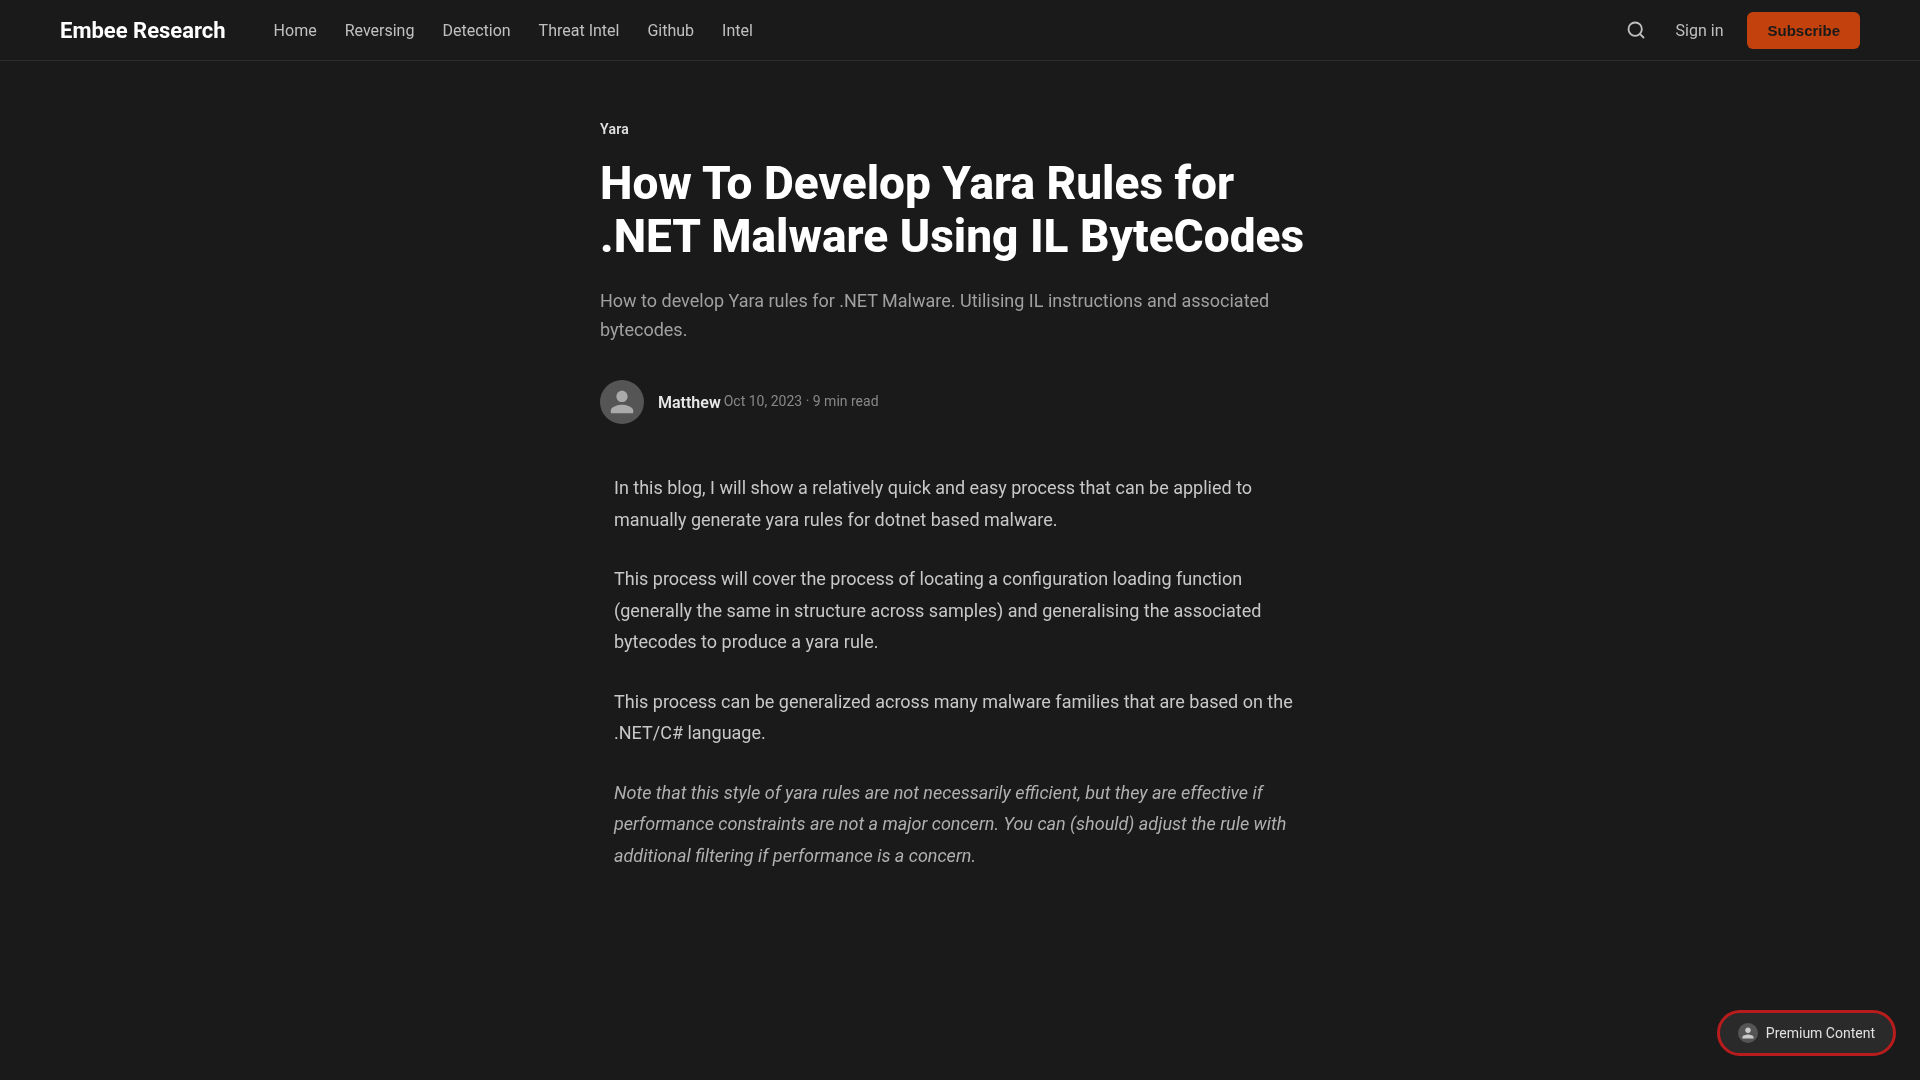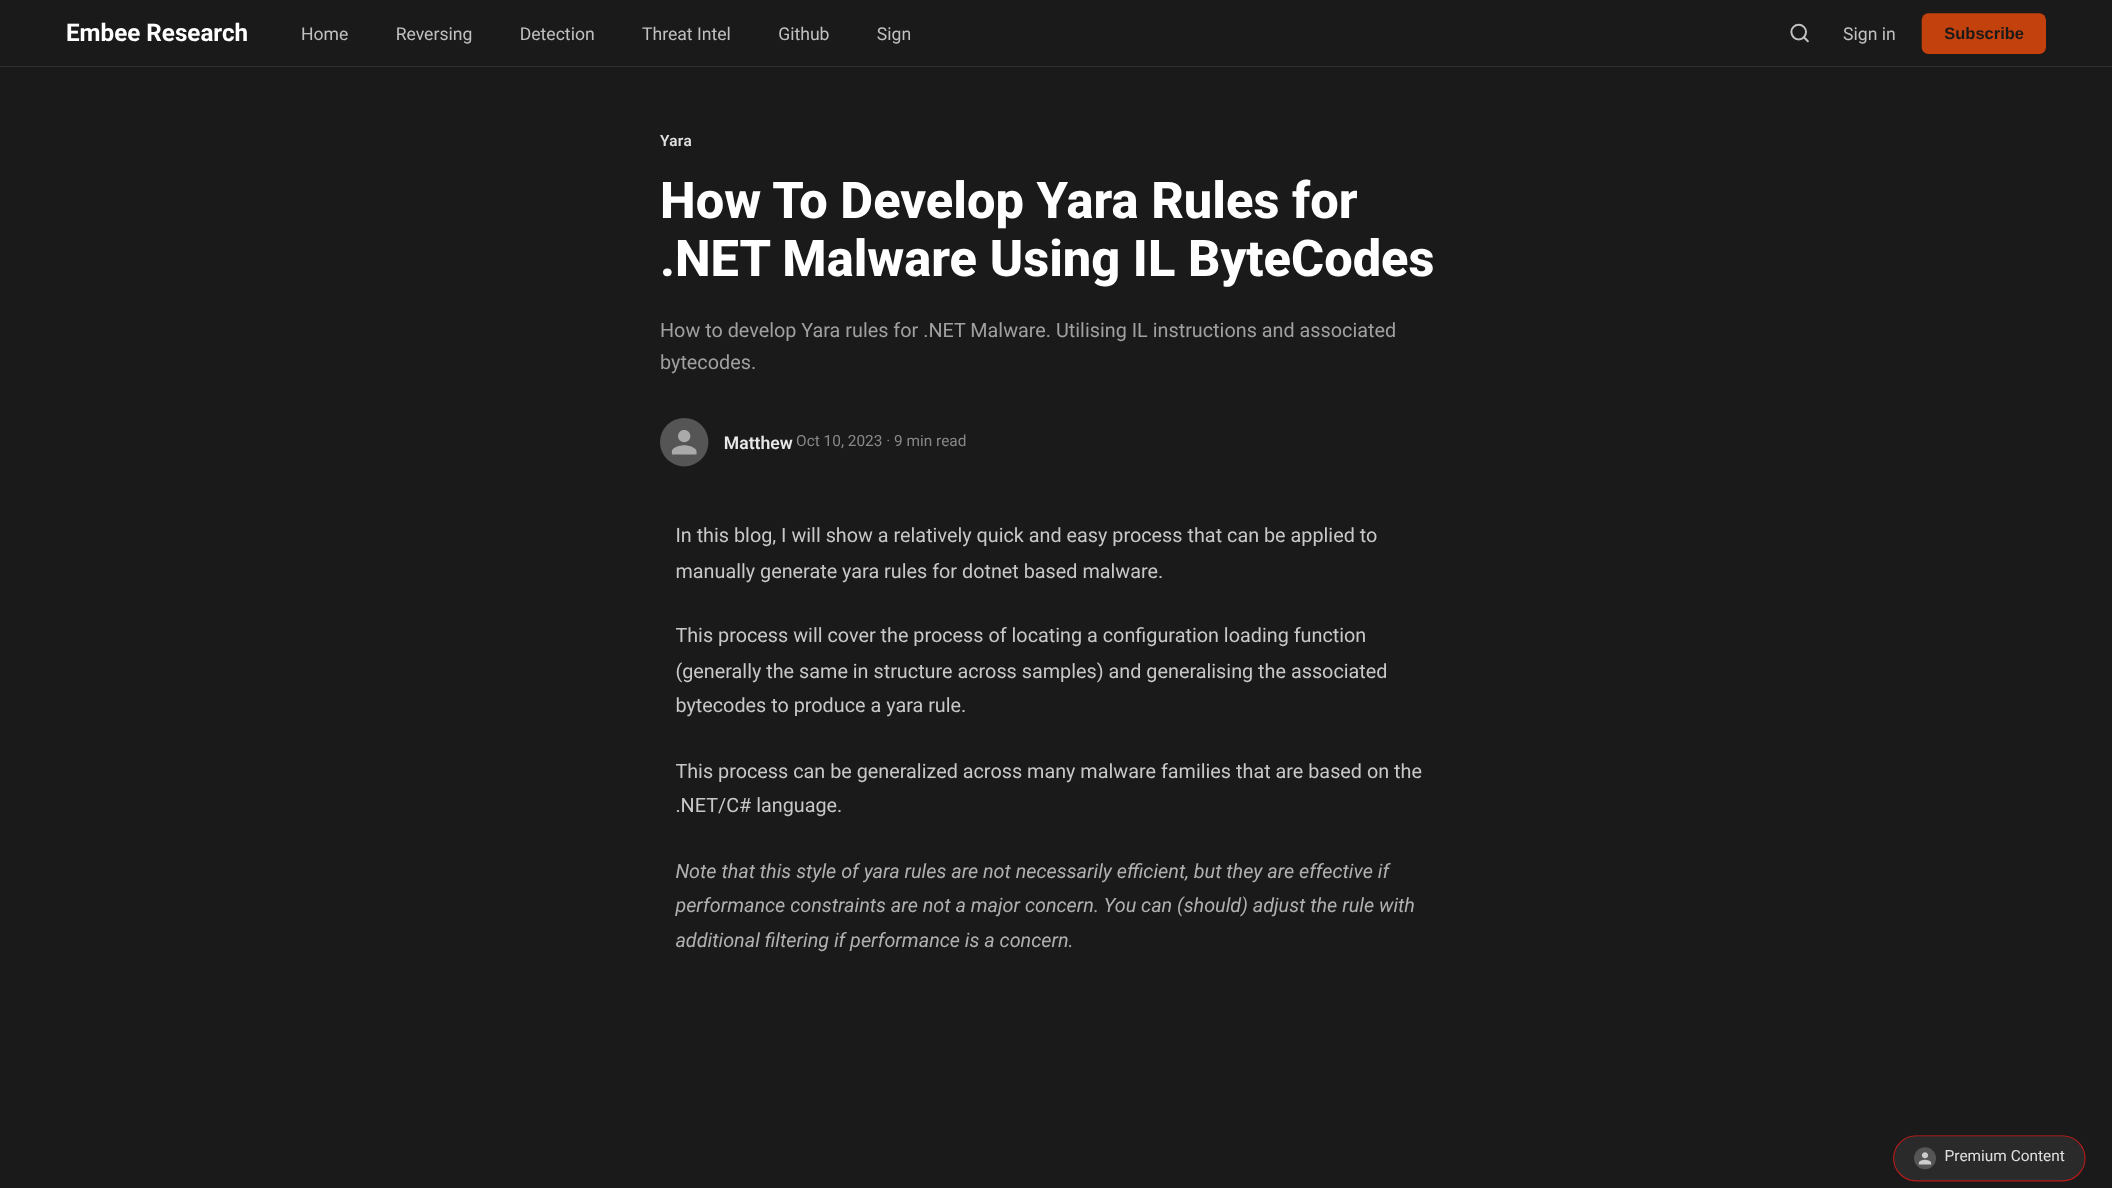--- a/index.html
+++ b/index.html
@@ -31,21 +31,21 @@
       font-weight: 700;
       color: #ffffff;
       text-decoration: none;
       margin-right: 48px;
       white-space: nowrap;
     }
 
     .navbar-links {
       display: flex;
       align-items: center;
-      gap: 43px;
+      gap: 28px;
       flex: 1;
     }
 
     .nav-link {
       color: #c0c0c0;
       text-decoration: none;
       font-size: 16px;
       cursor: pointer;
     }
 
@@ -170,28 +170,28 @@
     }
 
     .article-body p em {
       font-style: italic;
       color: #b0b0b0;
     }
 
     
     .premium-badge {
       position: fixed;
-      bottom: 6px;
+      bottom: 24px;
       right: 24px;
       background-color: #2a2a2a;
-      border: 1px solid #b91c1c;
+      border: 3px solid #b91c1c;
       border-radius: 24px;
       padding: 10px 18px;
       display: flex;
-      align-items: flex-start;
+      align-items: center;
       gap: 8px;
       color: #e0e0e0;
       font-size: 14px;
       cursor: pointer;
     }
 
     .premium-badge-icon {
       width: 20px;
       height: 20px;
       border-radius: 50%;
@@ -207,21 +207,21 @@
 
 <nav class="navbar">
   <a class="navbar-brand">Embee Research</a>
 
   <div class="navbar-links">
     <a class="nav-link">Home</a>
     <a class="nav-link">Reversing</a>
     <a class="nav-link">Detection</a>
     <a class="nav-link">Threat Intel</a>
     <a class="nav-link">Github</a>
-    <a class="nav-link">Sign</a>
+    <a class="nav-link">Intel</a>
   </div>
 
   <div class="navbar-actions">
     <button class="search-icon-btn">
       <svg xmlns="http://www.w3.org/2000/svg" width="20" height="20" viewBox="0 0 24 24" fill="none" stroke="#c0c0c0" stroke-width="2.2" stroke-linecap="round" stroke-linejoin="round">
         <circle cx="11" cy="11" r="8"></circle>
         <line x1="21" y1="21" x2="16.65" y2="16.65"></line>
       </svg>
     </button>
     <a class="sign-in-link">Sign in</a>

